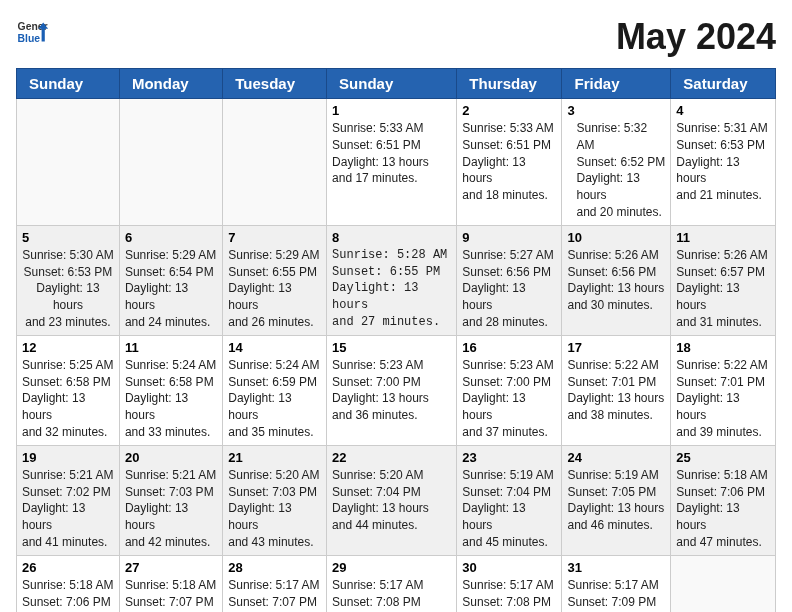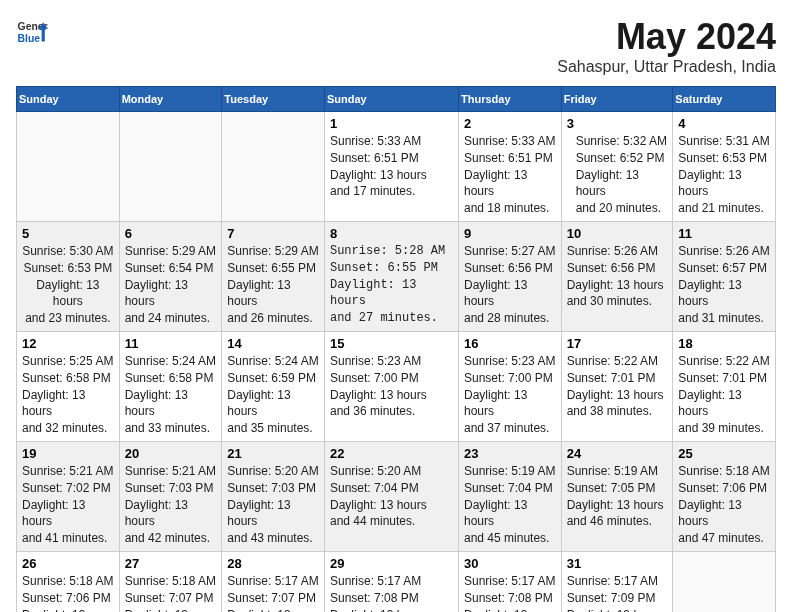--- a/index.html
+++ b/index.html
@@ -19,44 +19,44 @@
     .logo {
       display: flex;
       align-items: center;
       gap: 4px;
     }
     .logo-icon {
       width: 32px;
       height: 32px;
     }
     .title-section {
-      text-align: right;
+      text-align: center;
     }
     .main-title {
       font-size: 36px;
       font-weight: bold;
       color: #1a1a1a;
     }
     .subtitle {
       font-size: 16px;
       color: #333;
     }
     table {
       width: 100%;
       border-collapse: collapse;
       font-size: 11px;
     }
     thead tr {
       background-color: #2563b0;
       color: white;
     }
     thead th {
-      padding: 6px 2px;
+      padding: 6px 12px;
       text-align: left;
-      font-size: 11px;
+      font-size: 15px;
       font-weight: bold;
       border: 1px solid #1a4a8a;
     }
     tbody tr {
       vertical-align: top;
     }
     tbody tr:nth-child(odd) {
       background-color: #ffffff;
     }
     tbody tr:nth-child(even) {
@@ -90,21 +90,20 @@
 <div class="header-section">
   <div class="logo">
     <svg class="logo-icon" viewBox="0 0 40 40">
       <text x="2" y="18" font-size="13" font-weight="bold" fill="#333">General</text>
       <text x="2" y="32" font-size="13" font-weight="bold" fill="#1a5fb4">Blue</text>
       <polygon points="34,8 40,16 36,16 36,32 32,32 32,16 28,16" fill="#1a5fb4"></polygon>
     </svg>
   </div>
   <div class="title-section">
     <div class="main-title">May 2024</div>
-    <div class="subtitle">Sahaspur, Uttar Pradesh, India</div>
   </div>
 </div>
 
 <table>
   <thead>
     <tr>
     <th>Sunday</th>
         <th>Monday</th>
         <th>Tuesday</th>
         <th>Sunday</th>

